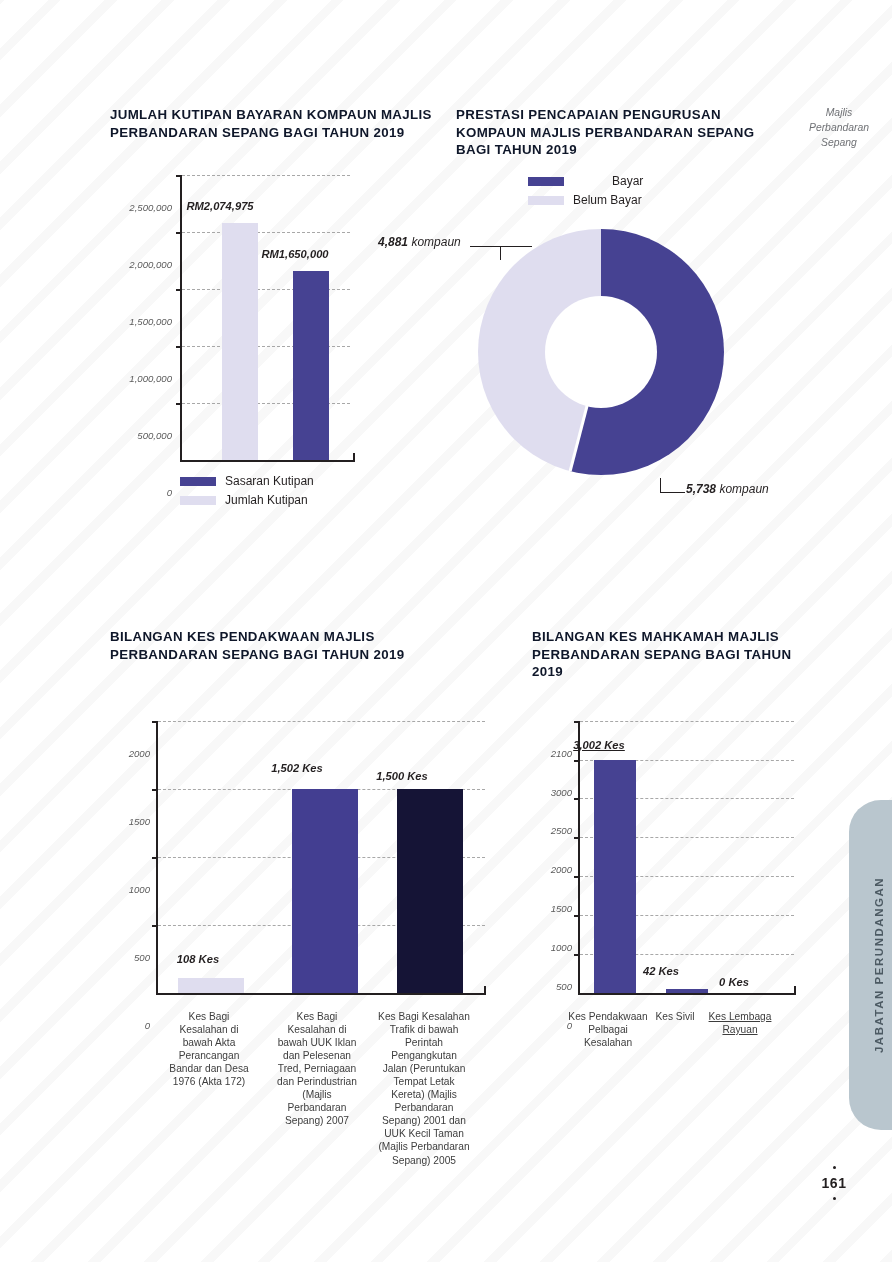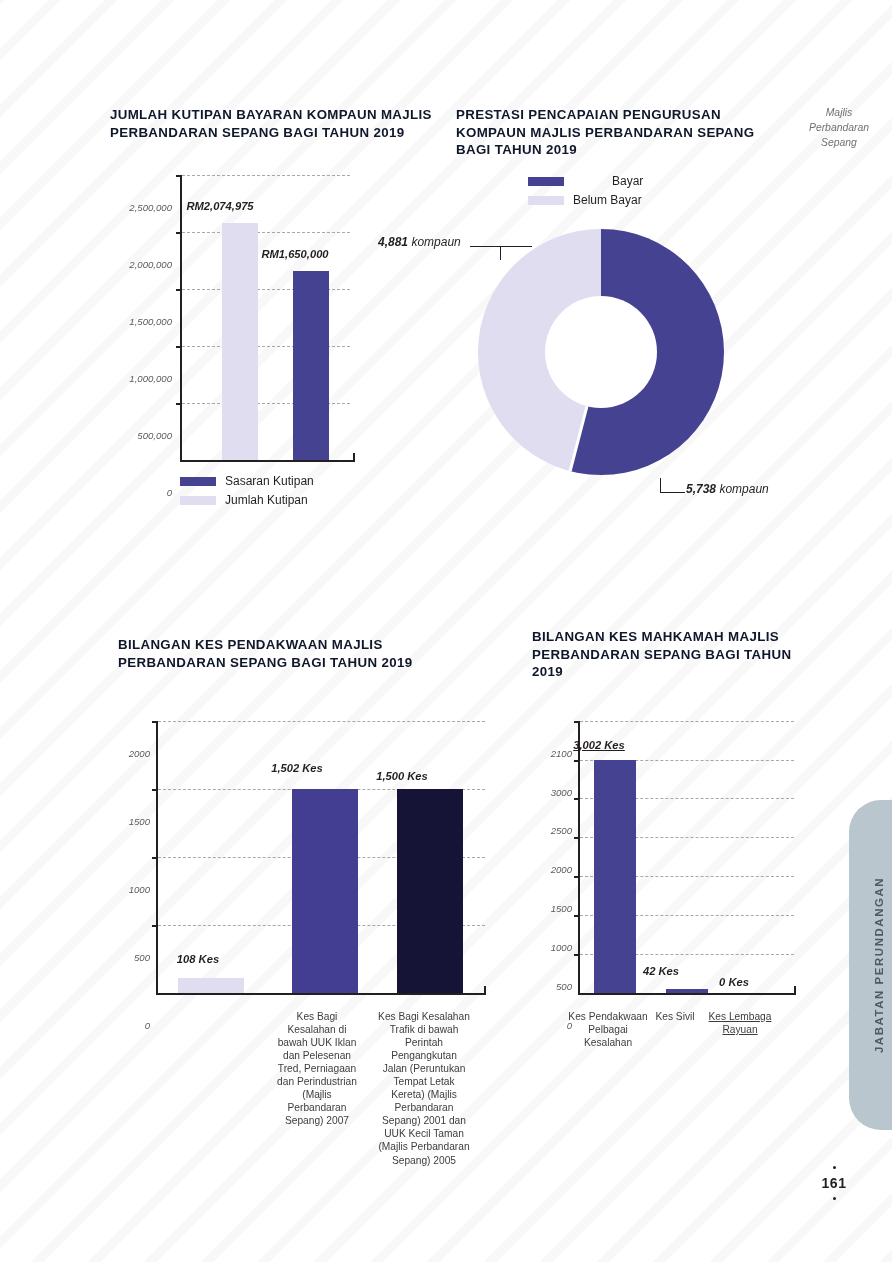--- a/index.html
+++ b/index.html
@@ -313,21 +313,21 @@
   <div class="callout-line" style="left:500px;top:246px;height:14px;border-width:0 0 0 1px;"></div>
 
   <div class="callout-text" style="left:686px;top:482px;">
     <b>5,738</b>
     <span>kompaun</span>
   </div>
   <div class="callout-line" style="left:660px;top:492px;width:25px;border-width:1px 0 0 0;"></div>
   <div class="callout-line" style="left:660px;top:478px;height:15px;border-width:0 0 0 1px;"></div>
 
   <section style="position:absolute;left:110px;top:628px;width:400px;height:560px;">
-    <h2 class="panel-title" style="margin:8px;width:300px;">BILANGAN KES PENDAKWAAN MAJLIS PERBANDARAN SEPANG BAGI TAHUN 2019</h2>
+    <h2 class="panel-title" style="margin:0;width:300px;">BILANGAN KES PENDAKWAAN MAJLIS PERBANDARAN SEPANG BAGI TAHUN 2019</h2>
 
     <div style="position:absolute;left:0;top:88px;width:400px;height:290px;">
 
       <div class="axis-label" style="left:0;top:0px;width:40px;">2000</div>
       <div class="axis-label" style="left:0;top:68px;width:40px;">1500</div>
       <div class="axis-label" style="left:0;top:136px;width:40px;">1000</div>
       <div class="axis-label" style="left:0;top:204px;width:40px;">500</div>
       <div class="axis-label" style="left:0;top:272px;width:40px;">0</div>
 
       <div class="gridline" style="left:48px;top:5px;width:327px;"></div>
@@ -348,20 +348,21 @@
         <div class="bar" style="left:22px;width:66px;height:15px;background:#dfddef;"></div>
         <div class="bar" style="left:136px;width:66px;height:204px;background:#433e91;"></div>
         <div class="bar" style="left:241px;width:66px;height:204px;background:#151436;"></div>
       </div>
 
       <div class="bar-value" style="left:38px;top:237px;width:100px;">108 Kes</div>
       <div class="bar-value" style="left:132px;top:46px;width:110px;">1,502 Kes</div>
       <div class="bar-value" style="left:237px;top:54px;width:110px;">1,500 Kes</div>
     </div>
 
+    <div class="cat-label" style="left:54px;top:382px;width:90px;">Kes Bagi Kesalahan di bawah Akta Perancangan Bandar dan Desa 1976 (Akta 172)</div>
     <div class="cat-label" style="left:162px;top:382px;width:90px;">Kes Bagi Kesalahan di bawah UUK Iklan dan Pelesenan Tred, Perniagaan dan Perindustrian (Majlis Perbandaran Sepang) 2007</div>
     <div class="cat-label" style="left:268px;top:382px;width:92px;">Kes Bagi Kesalahan Trafik di bawah Perintah Pengangkutan Jalan (Peruntukan Tempat Letak Kereta) (Majlis Perbandaran Sepang) 2001 dan UUK Kecil Taman (Majlis Perbandaran Sepang) 2005</div>
   </section>
 
   <section style="position:absolute;left:532px;top:628px;width:300px;height:460px;">
     <h2 class="panel-title" style="margin:0;width:260px;">BILANGAN KES MAHKAMAH MAJLIS PERBANDARAN SEPANG BAGI TAHUN 2019</h2>
 
     <div style="position:absolute;left:0;top:88px;width:300px;height:290px;">
 
       <div class="axis-label" style="left:0;top:0px;width:40px;">2100</div>

